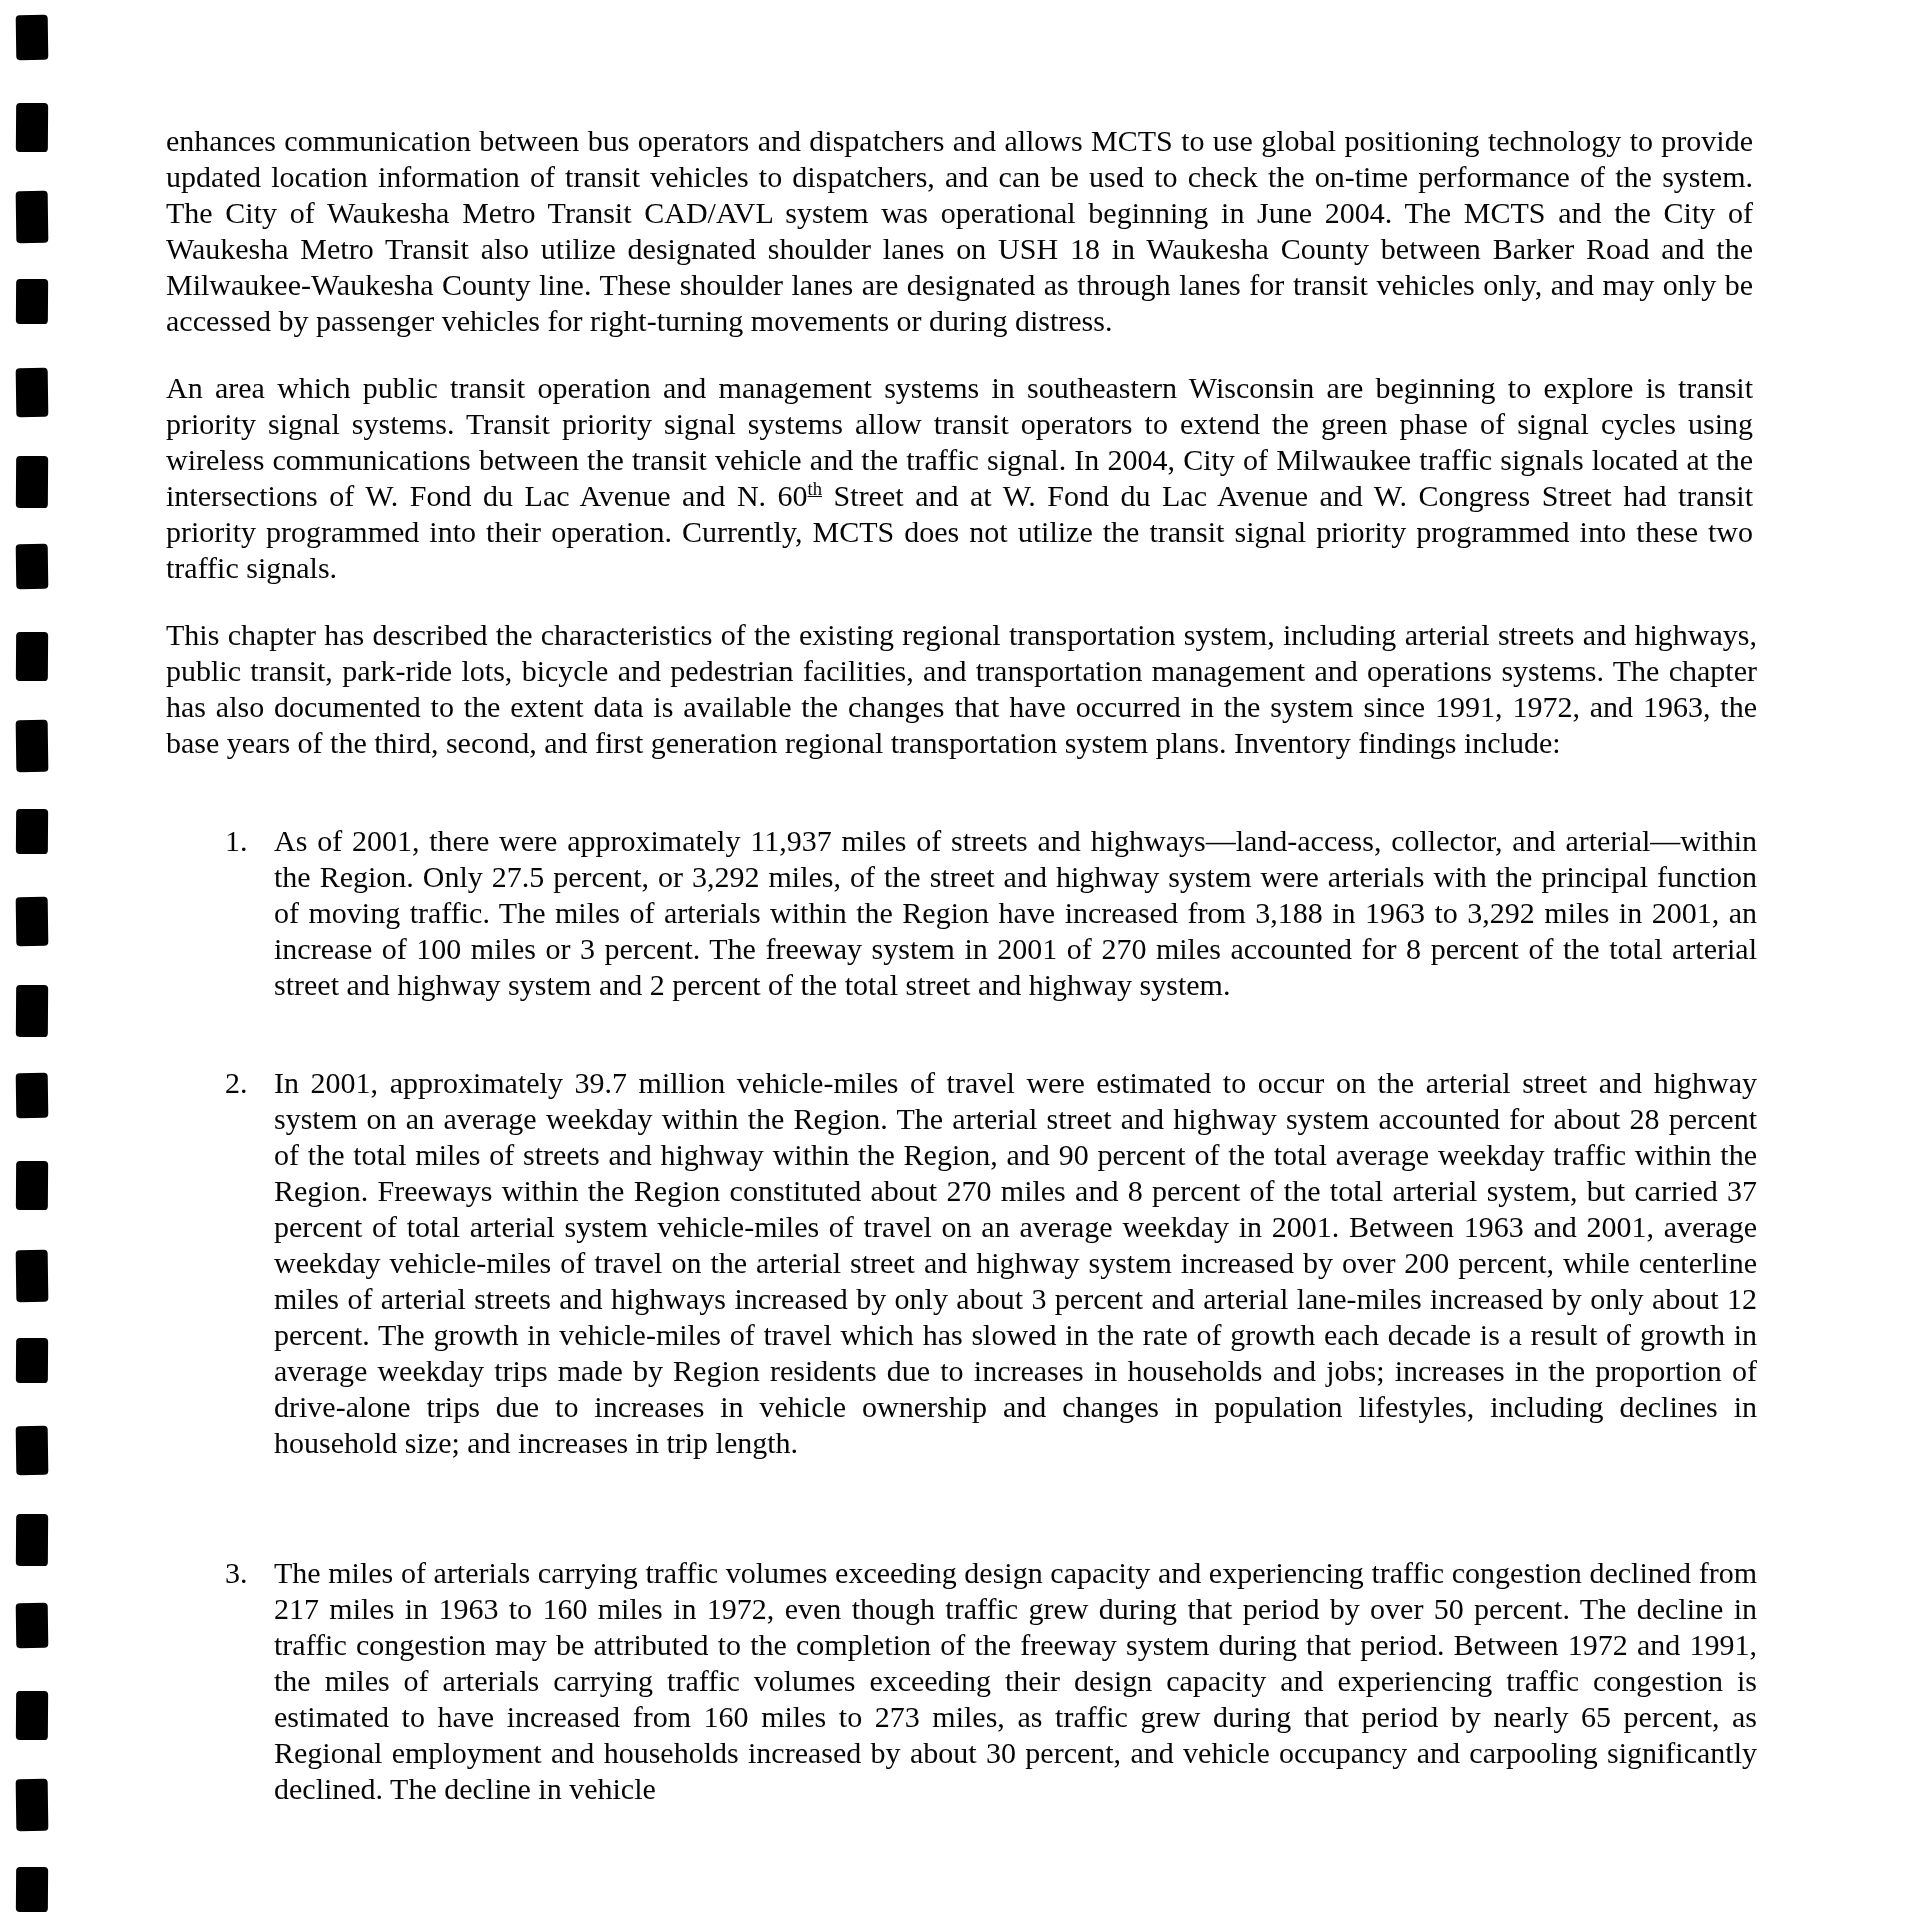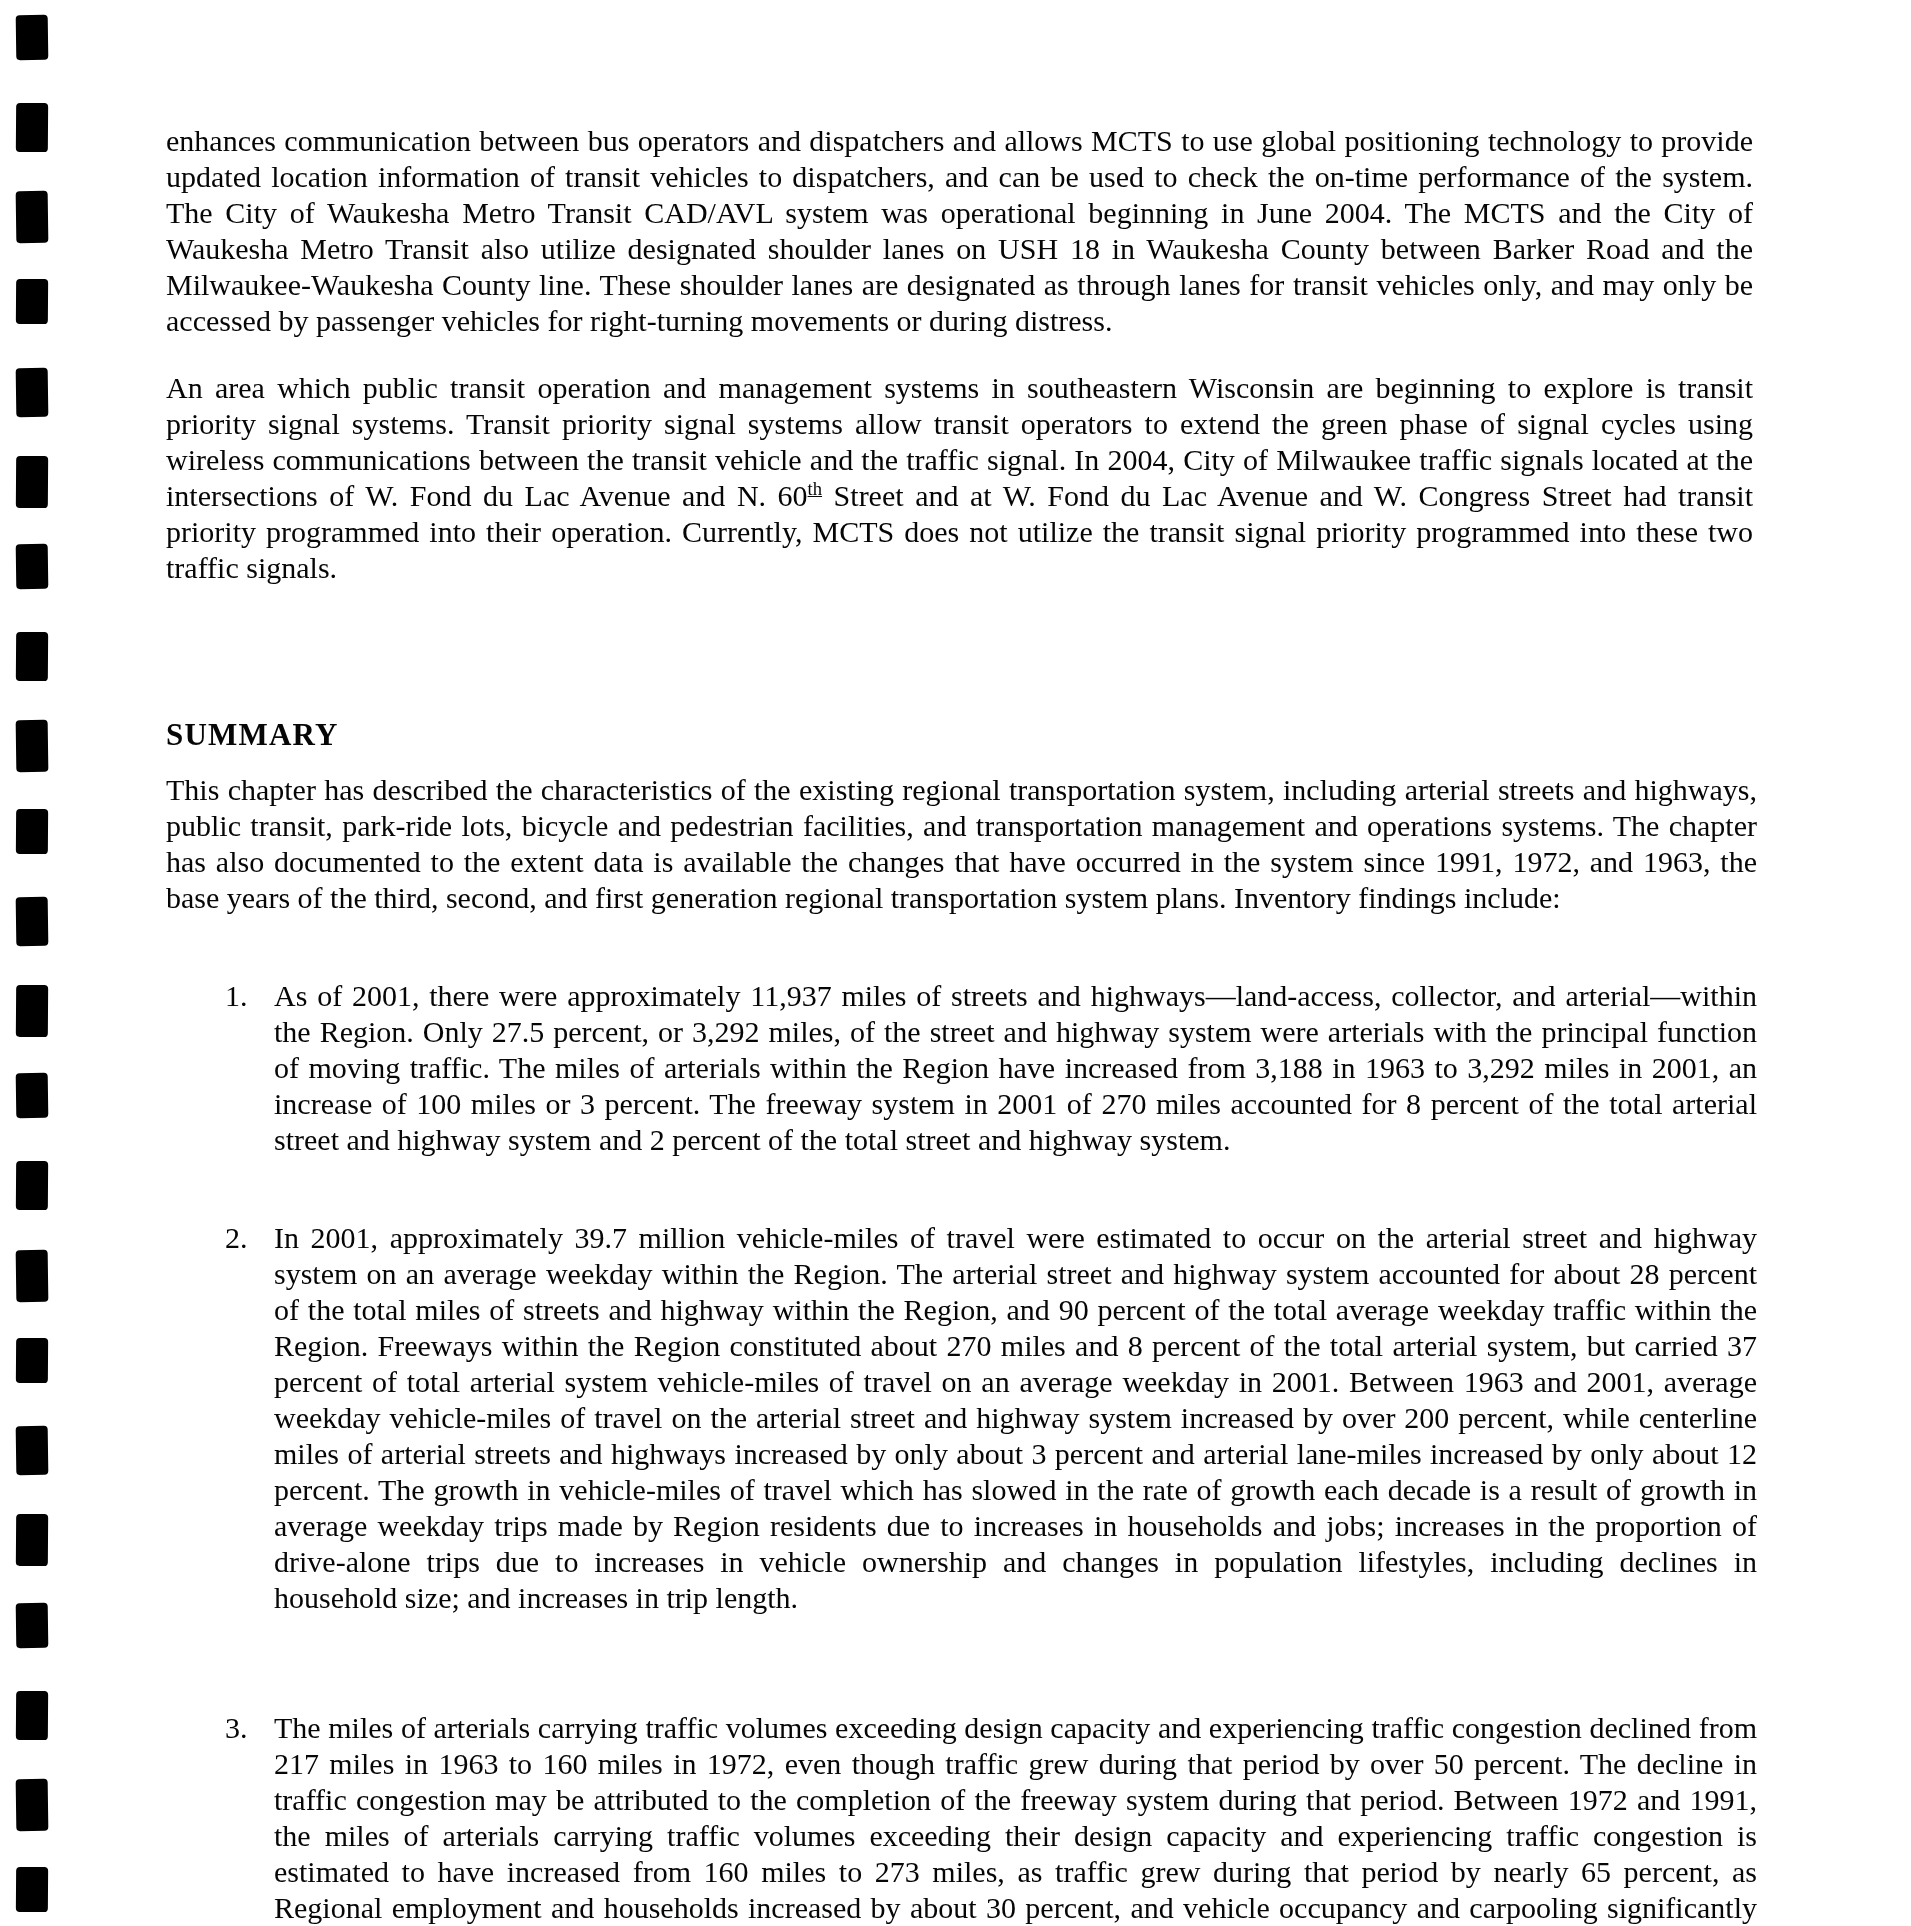--- a/index.html
+++ b/index.html
@@ -116,21 +116,20 @@
       <div class="binding-mark" style="top: 1779px; background: rgb(0, 0, 0); height: 52px; transform: rotate(-0.8deg);"></div>
       <div class="binding-mark" style="top: 1867px; background: rgb(0, 0, 0); height: 45px; transform: rotate(0.4deg);"></div>
     </div>
 
   <div class="content">
 
     <p class="body-par">enhances communication between bus operators and dispatchers and allows MCTS to use global positioning technology to provide updated location information of transit vehicles to dispatchers, and can be used to check the on-time performance of the system. The City of Waukesha Metro Transit CAD/AVL system was operational beginning in June 2004. The MCTS and the City of Waukesha Metro Transit also utilize designated shoulder lanes on USH 18 in Waukesha County between Barker Road and the Milwaukee-Waukesha County line. These shoulder lanes are designated as through lanes for transit vehicles only, and may only be accessed by passenger vehicles for right-turning movements or during distress.</p>
 
     <p class="body-par"><span>An area which public transit operation and management systems in southeastern Wisconsin are beginning to explore is transit priority signal systems. Transit priority signal systems allow transit operators to extend the green phase of signal cycles using wireless communications between the transit vehicle and the traffic signal. In 2004, City of Milwaukee traffic signals located at the intersections of W. Fond du Lac Avenue and N. 60</span><sup class="ord">th</sup><span> Street and at W. Fond du Lac Avenue and W. Congress Street had transit priority programmed into their operation. Currently, MCTS does not utilize the transit signal priority programmed into these two traffic signals.</span></p>
 
-    <h2 class="summary-heading">SUMMARY</h2>
 
     <p class="intro-par">This chapter has described the characteristics of the existing regional transportation system, including arterial streets and highways, public transit, park-ride lots, bicycle and pedestrian facilities, and transportation management and operations systems. The chapter has also documented to the extent data is available the changes that have occurred in the system since 1991, 1972, and 1963, the base years of the third, second, and first generation regional transportation system plans. Inventory findings include:</p>
 
     <ol class="findings">
       <li class="finding">
         <span class="finding-num">1.</span>
         <span class="finding-text">As of 2001, there were approximately 11,937 miles of streets and highways—land-access, collector, and arterial—within the Region. Only 27.5 percent, or 3,292 miles, of the street and highway system were arterials with the principal function of moving traffic. The miles of arterials within the Region have increased from 3,188 in 1963 to 3,292 miles in 2001, an increase of 100 miles or 3 percent. The freeway system in 2001 of 270 miles accounted for 8 percent of the total arterial street and highway system and 2 percent of the total street and highway system.</span>
       </li>
       <li class="finding gap-large">
         <span class="finding-num">2.</span>

